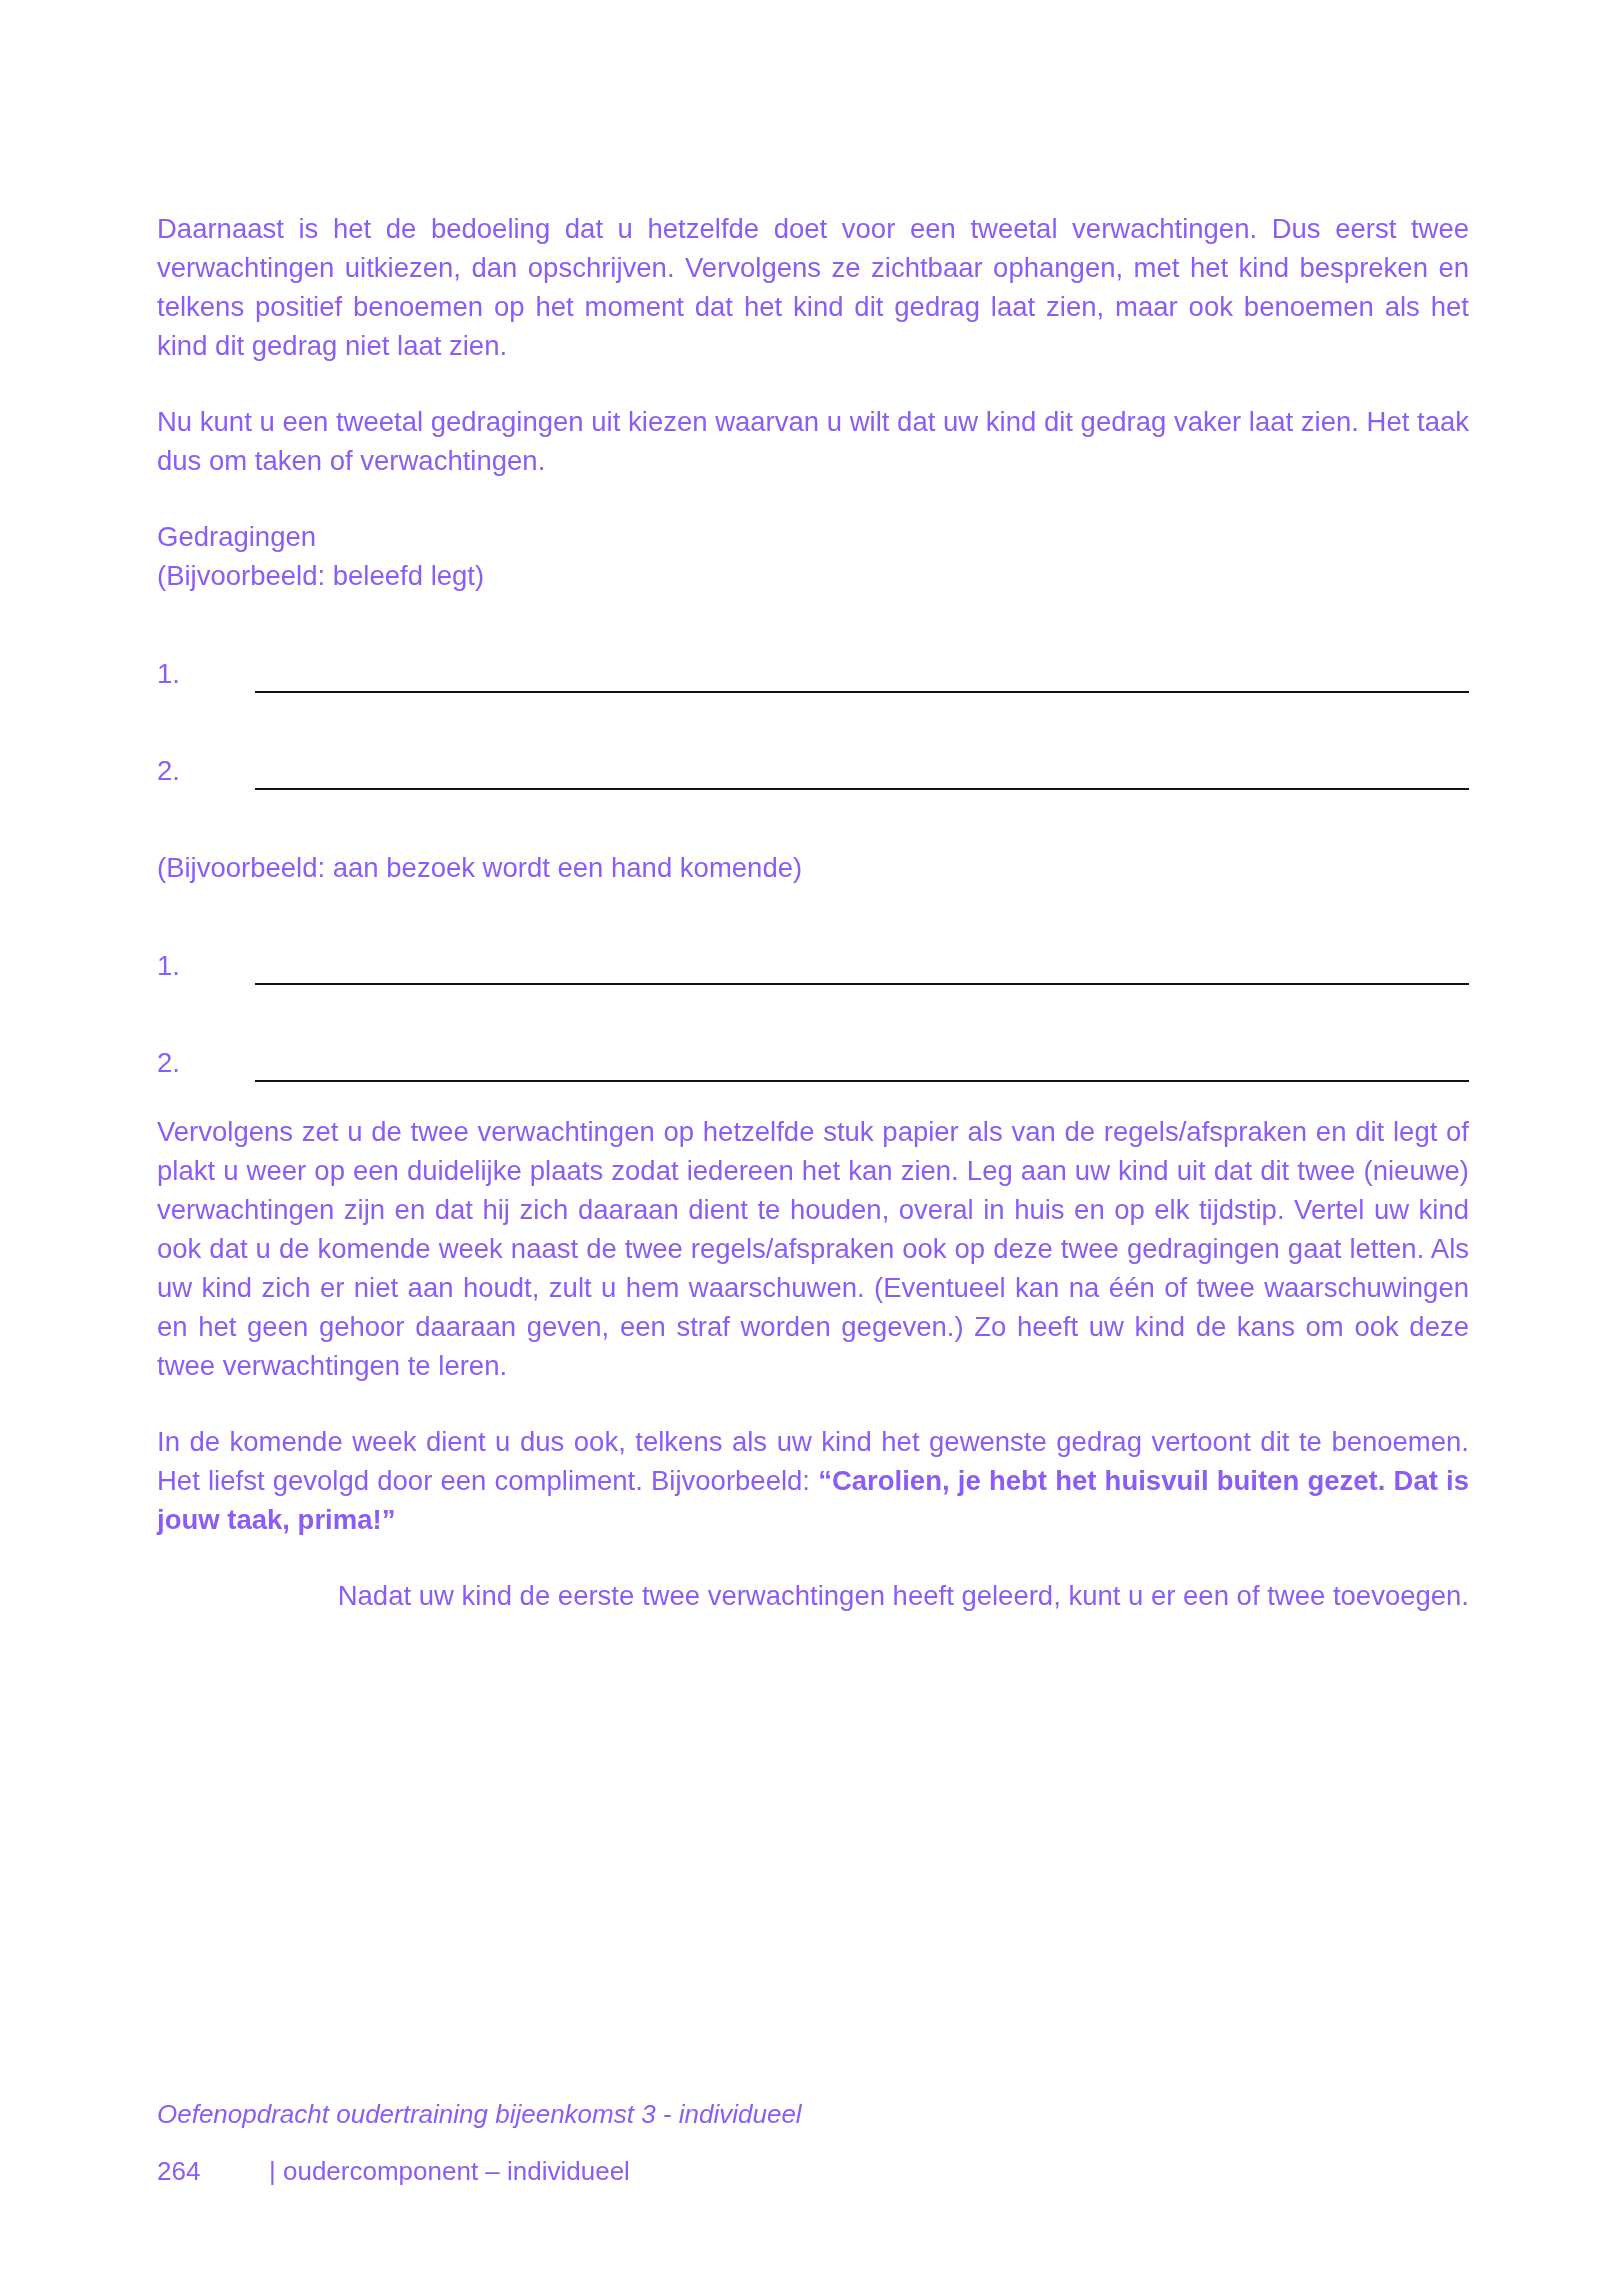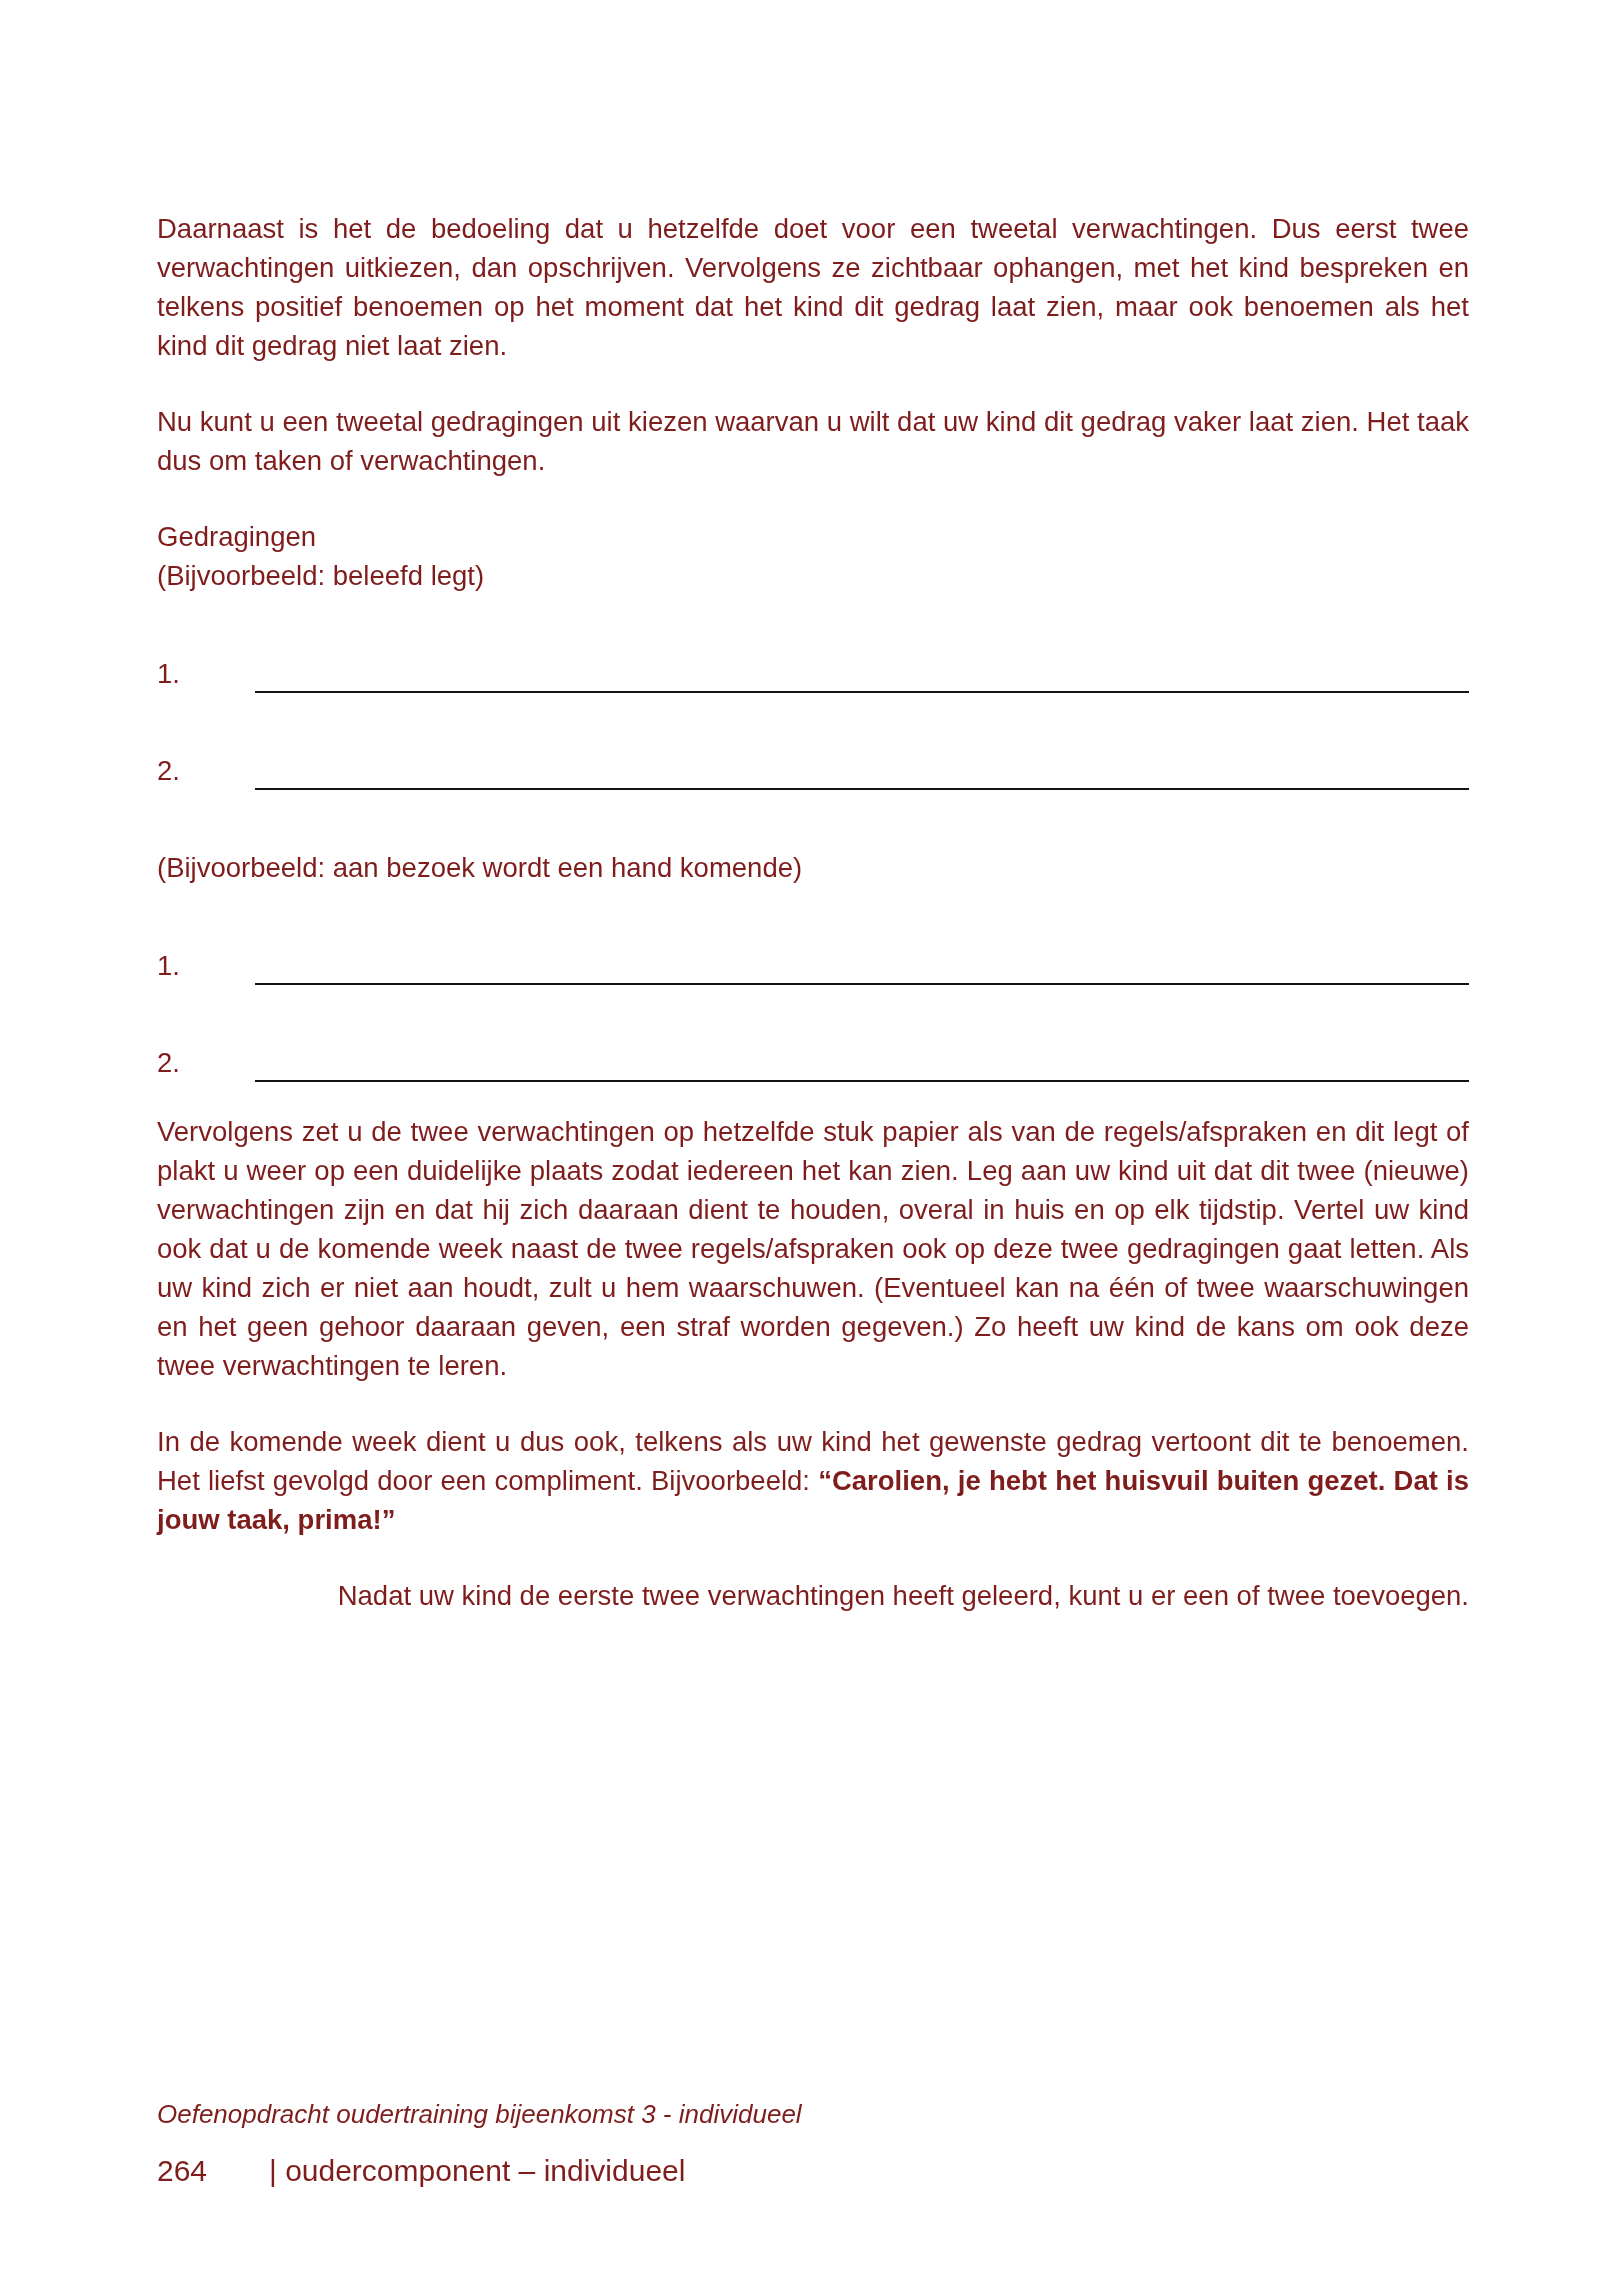--- a/index.html
+++ b/index.html
@@ -6,21 +6,21 @@
     margin: 0;
     padding: 0;
     background: #ffffff;
   }
   .page {
     position: relative;
     width: 1623px;
     height: 2295px;
     background: #ffffff;
     font-family: "Liberation Sans", sans-serif;
-    color: #7f1d1d;
+    color: #8b5cf6;
     box-sizing: border-box;
     padding: 209px 154px 0 157px;
     font-size: 27.5px;
     line-height: 39px;
   }
   .para {
     margin: 0 0 37px 0;
     text-align: justify;
   }
   .para.no-justify {
@@ -60,21 +60,21 @@
     top: 2089px;
     font-style: italic;
     font-size: 26px;
     line-height: 34px;
     margin-top: 8px;
   }
   .page-footer {
     position: absolute;
     left: 157px;
     top: 2154px;
-    font-size: 30px;
+    font-size: 26px;
     line-height: 34px;
     display: flex;
   }
   .page-footer .page-num {
     width: 112px;
     flex: 0 0 112px;
   }
 </style>
 </head>
 <body>

